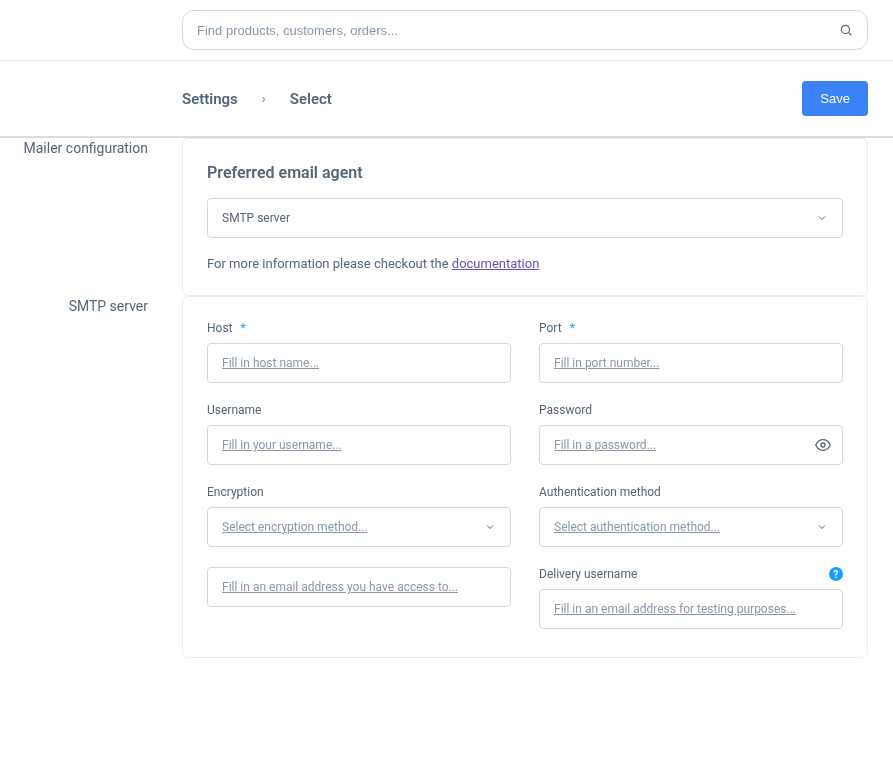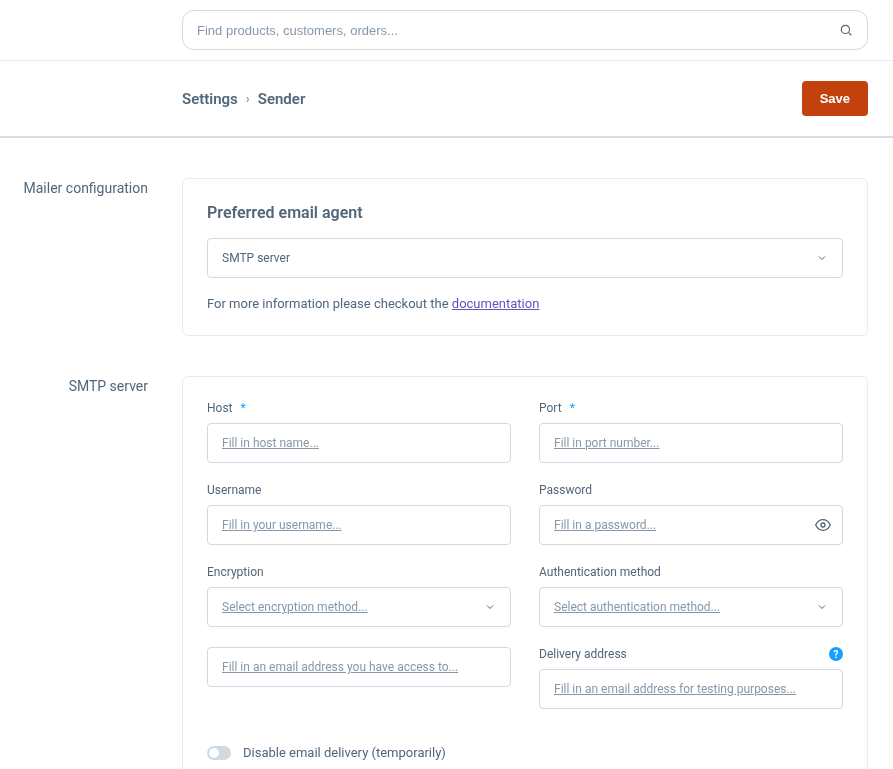--- a/index.html
+++ b/index.html
@@ -41,41 +41,40 @@
     display: flex;
     align-items: center;
     justify-content: space-between;
     padding: 20px 0 20px 0;
     margin-left: 182px;
     width: 686px;
   }
   .breadcrumb {
     display: flex;
     align-items: center;
-    gap: 8px;
+    gap: 24px;
     font-size: 15px;
     font-weight: 600;
     color: #52667a;
   }
   .breadcrumb .chevron { color: #8798a9; font-size: 13px; }
   .save-btn {
-    background: #c2410c;
+    background: #3b82f6;
     color: #fff;
     border: none;
     border-radius: 4px;
     padding: 10px 18px;
     font-size: 13px;
-    font-weight: 700;
+    font-weight: 400;
     cursor: pointer;
   }
 
   .section-row {
     display: flex;
     align-items: flex-start;
-    padding-top: 40px;
   }
   .section-label {
     width: 182px;
     text-align: right;
     padding-right: 34px;
     color: #52667a;
     font-size: 14px;
     padding-top: 2px;
   }
   .card {
@@ -192,21 +191,21 @@
     </svg>
   </div>
 </div>
 
 <div class="divider-top"></div>
 
 <div class="header-row">
   <div class="breadcrumb">
     <span>Settings</span>
     <span class="chevron">›</span>
-    <span>Sender</span>
+    <span>Select</span>
   </div>
   <button class="save-btn">Save</button>
 </div>
 
 <div class="divider-thick"></div>
 
 <div class="section-row">
   <div class="section-label">Mailer configuration</div>
   <div class="card">
     <span class="field-label">Preferred email agent</span>
@@ -284,26 +283,22 @@
             </svg>
         </div>
       </div>
 
       <div class="form-field">
         <input class="text-input" type="text" placeholder="Fill in an email address you have access to..." style="">
       </div>
 
       <div class="form-field">
         <div class="label-row">
-          <span class="field-label-small" style="margin-bottom:0;">Delivery address</span>
+          <span class="field-label-small" style="margin-bottom:0;">Delivery username</span>
           <span class="help-badge">?</span>
         </div>
         <input class="text-input" type="text" placeholder="Fill in an email address for testing purposes..." style="">
       </div>
 
     </div>
 
-    <div class="toggle-row">
-      <div class="toggle"></div>
-      <span class="toggle-label">Disable email delivery (temporarily)</span>
-    </div>
   </div>
 </div>
 
 </body></html>

